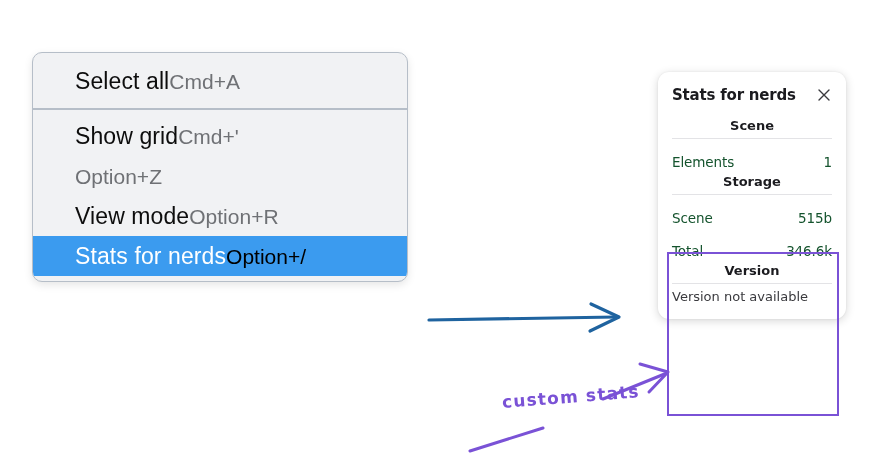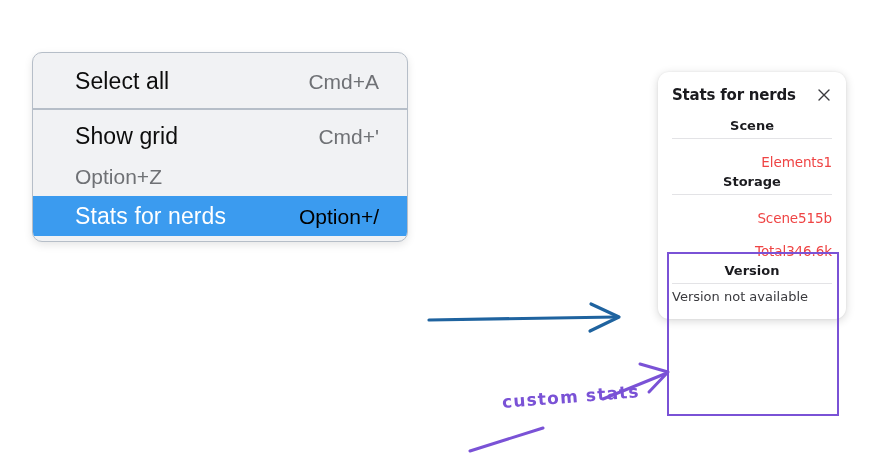--- a/index.html
+++ b/index.html
@@ -33,21 +33,21 @@
   }
   .menu-group.top { padding: 8px 0 7px 0; }
   .menu-divider {
     height: 2px;
     background: #b6bec8;
     width: 100%;
   }
   .menu-item {
     display: flex;
     align-items: center;
-    justify-content: space-between;
+    justify-content: flex-start;
     height: 40px;
     padding: 0 28px 0 42px;
     box-sizing: border-box;
     cursor: default;
   }
   .menu-item .label {
     font-size: 23px;
     color: #0d0d0d;
     letter-spacing: 0.1px;
     line-height: 1;
@@ -103,24 +103,24 @@
     padding: 2px 0 5px 0;
   }
   .section-rule {
     height: 1px;
     background: #e3e3e6;
     width: 100%;
     margin-bottom: 2px;
   }
   .stat-row {
     display: flex;
-    justify-content: flex-end;
+    justify-content: space-between;
     align-items: baseline;
     font-size: 13.5px;
-    color: #ef4444;
+    color: #14532d;
     padding: 2.5px 0;
     margin-top: 12px;
   }
   .stat-row .k { letter-spacing: -0.1px; }
   .stat-row .v { letter-spacing: -0.1px; }
   .stat-note {
     font-size: 13px;
     color: #3a3a3e;
     padding: 3px 0 1px 0;
   }
@@ -174,20 +174,24 @@
     <div class="menu-divider"></div>
 
     <div class="menu-group">
       <div class="menu-item">
         <span class="label">Show grid</span>
         <span class="shortcut">Cmd+'</span>
       </div>
       <div class="menu-item">
         <span class="shortcut">Option+Z</span>
       </div>
+      <div class="menu-item">
+        <span class="label">View mode</span>
+        <span class="shortcut">Option+R</span>
+      </div>
       <div class="menu-item selected">
         <span class="label">Stats for nerds</span>
         <span class="shortcut">Option+/</span>
       </div>
     </div>
 
   </div>
 
   <div id="stats-panel">
 

